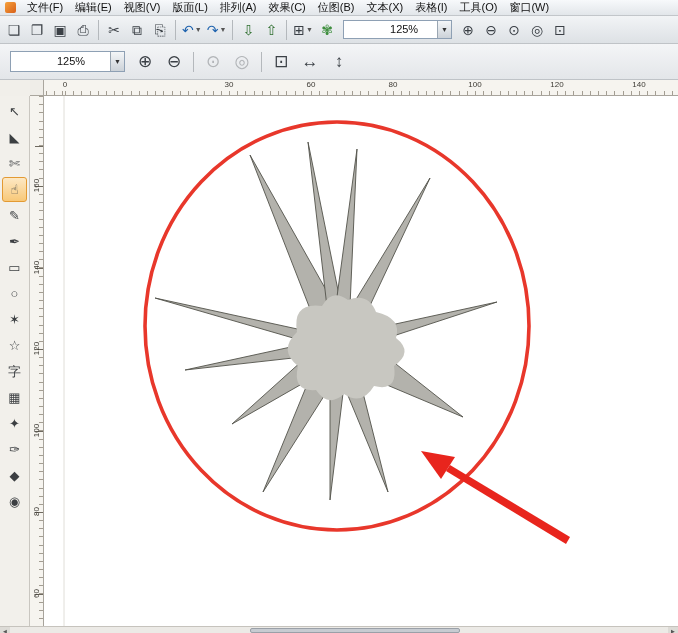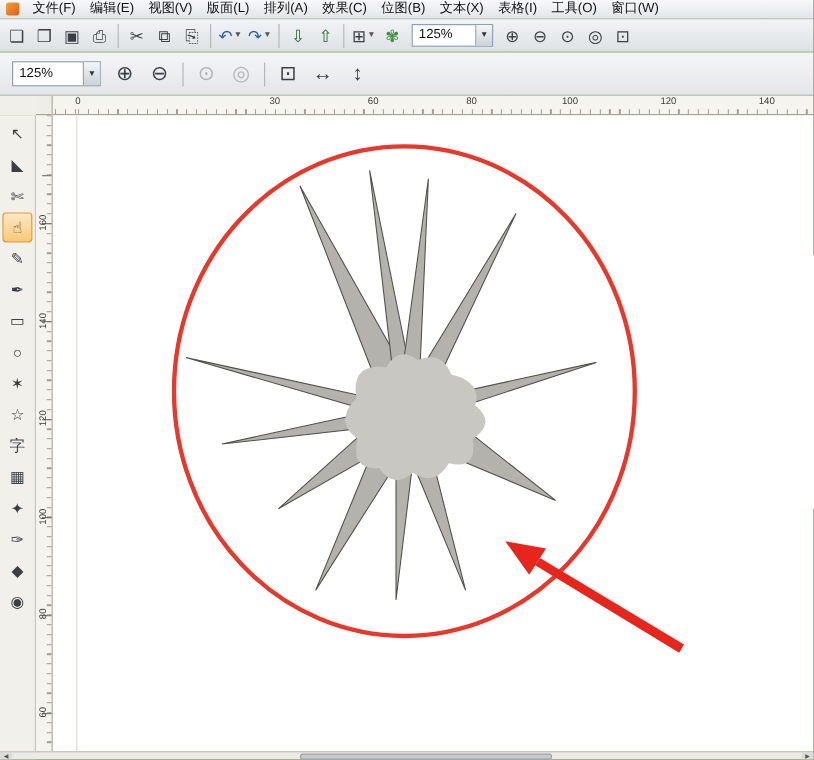--- a/index.html
+++ b/index.html
@@ -1,17 +1,17 @@
 <!DOCTYPE html>
 <html><head>
 <meta charset="utf-8">
 <style>
   html,body{margin:0;padding:0;background:#888;}
   *{box-sizing:border-box;}
-  #app{position:relative;width:678px;height:633px;background:#84cc16;overflow:hidden;
+  #app{position:relative;width:678px;height:633px;background:#737373;overflow:hidden;
        font-family:"Liberation Sans","DejaVu Sans",sans-serif;color:#222;}
 
   
   #menubar{position:absolute;left:0;top:0;width:678px;height:16px;
     background:linear-gradient(#f7f9fb,#e2e6ea);border-bottom:1px solid #c2c6ca;
     display:flex;align-items:center;padding-left:3px;}
   .app-icon{width:11px;height:11px;margin:0 5px 0 2px;border-radius:2px;
     background:linear-gradient(135deg,#f6a23c,#d8601a);flex:0 0 auto;}
   .menu-item{font-size:11px;line-height:15px;padding:0 6px;white-space:nowrap;color:#111;}
 
@@ -19,21 +19,21 @@
   #toolbar{position:absolute;left:0;top:16px;width:678px;height:28px;
     background:linear-gradient(#f2f4f6,#dde1e5);border-bottom:1px solid #bfc3c7;
     display:flex;align-items:center;padding:0 3px;gap:1px;}
   .icon-btn{height:22px;min-width:22px;display:flex;align-items:center;justify-content:center;
     font-size:14px;color:#3b4046;border:1px solid transparent;border-radius:2px;padding:0 1px;}
   .icon-btn .glyph{line-height:1;}
   .caret{font-size:7px;color:#555;margin-left:1px;}
   .sep{width:1px;height:20px;background:#b4b8bc;margin:0 3px;flex:0 0 auto;}
   .combo{height:19px;display:flex;align-items:stretch;background:#fff;
     border:1px solid #8ea0b4;margin:0 4px;}
-  .combo-val{font-size:11px;padding:2px 8px 0 5px;min-width:52px;color:#111;}
+  .combo-val{font-size:11px;padding:2px 8px 0 5px;min-width:52px;color:#111;margin-left:41px;}
   .combo-btn{width:14px;display:flex;align-items:center;justify-content:center;
     background:linear-gradient(#f4f6f8,#ccd2d8);border-left:1px solid #9aa6b2;
     font-size:7px;color:#333;}
 
   
   #propbar{position:absolute;left:0;top:44px;width:678px;height:36px;
     background:linear-gradient(#f4f5f7,#e3e6e9);border-bottom:1px solid #bfc3c7;
     display:flex;align-items:center;padding:0 6px;gap:3px;}
   #propbar .icon-btn{height:26px;min-width:26px;font-size:17px;}
   #propbar .combo{height:21px;}

